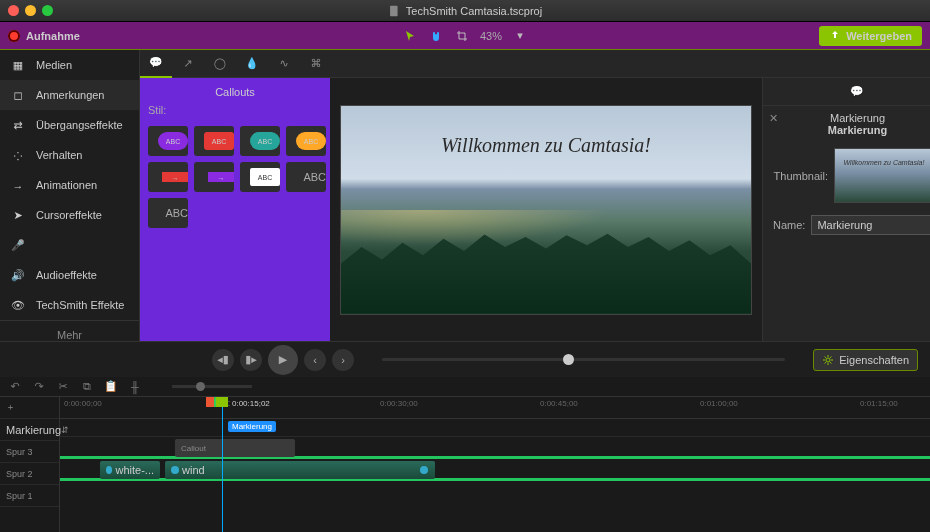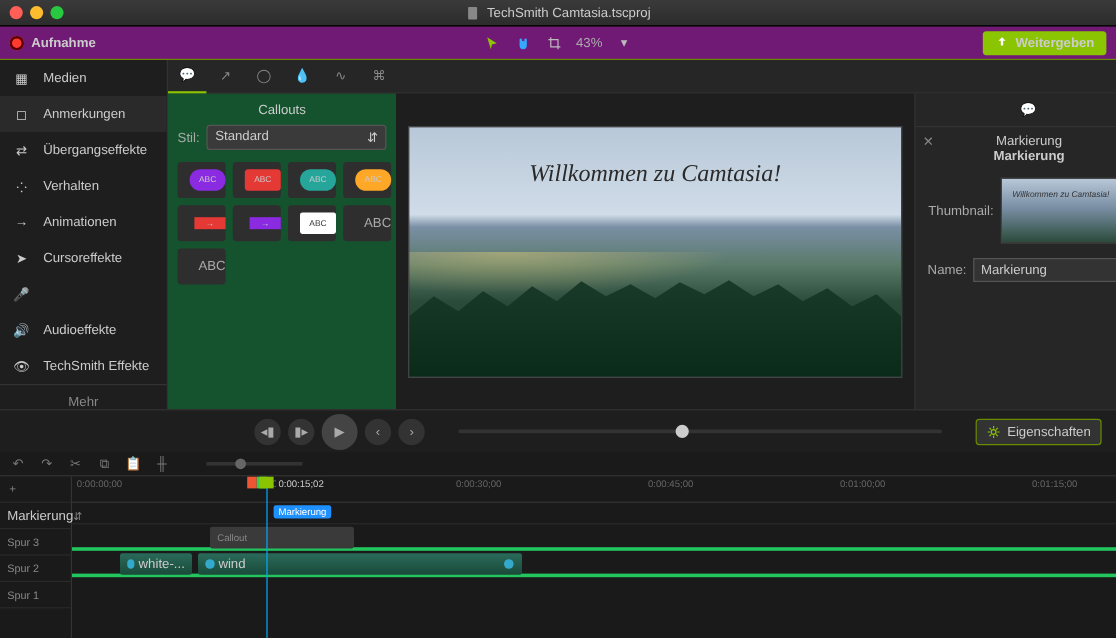--- a/index.html
+++ b/index.html
@@ -23,21 +23,21 @@
 .sidebar{width:140px;background:#1e1e1e;border-right:1px solid #333;display:flex;flex-direction:column}
 .sb-item{display:flex;align-items:center;gap:10px;padding:8px 10px;cursor:pointer}
 .sb-item.active{background:#2a2a2a}
 .sb-item .ic{width:16px;height:14px;display:flex;align-items:center;justify-content:center}
 .sb-more{text-align:center;padding:8px;color:#888;border-top:1px solid #333;margin-top:auto}
 .mid{flex:1;display:flex;flex-direction:column;min-width:0}
 .mid-top{height:28px;background:#262626;display:flex;align-items:center;border-bottom:1px solid #333}
 .tab{width:32px;height:28px;display:flex;align-items:center;justify-content:center;color:#888}
 .tab.active{border-bottom:2px solid #8bc400;color:#fff}
 .mid-body{flex:1;display:flex;min-height:0}
-.callouts-panel{width:190px;background:#14532d;padding:8px;display:flex;flex-direction:column}
+.callouts-panel{width:190px;background:#6d28d9;padding:8px;display:flex;flex-direction:column}
 .cp-title{text-align:center;margin-bottom:6px}
 .cp-stil{display:flex;align-items:center;gap:6px;margin-bottom:10px}
 .cp-stil label{color:#aaa}
 .cp-sel{flex:1;background:#3a3a3a;border:1px solid #555;border-radius:3px;padding:3px 6px;display:flex;justify-content:space-between}
 .cp-grid{display:grid;grid-template-columns:repeat(4,40px);gap:6px}
 .co{width:40px;height:30px;border-radius:3px;display:flex;align-items:center;justify-content:flex-end;font-size:8px;color:#fff;background:#2e2e2e}
 .bubble{width:30px;height:18px;border-radius:9px;display:flex;align-items:center;justify-content:center;font-size:7px;position:relative}
 .arrow-sh{width:26px;height:10px;display:flex;align-items:center;justify-content:center;font-size:7px;position:relative}
 .canvas-wrap{flex:1;display:flex;align-items:center;justify-content:center;background:#1e1e1e;padding:10px}
 .canvas{width:412px;height:210px;border:1px solid #444;background:linear-gradient(to bottom,#b8c8d8 0%,#d0dce8 35%,#7a8fa5 40%,#5a7a6a 55%,#2a4a3a 70%,#1a3a2a 100%);position:relative;overflow:hidden}
@@ -179,24 +179,20 @@
       <div class="tab">◯</div>
       <div class="tab">💧</div>
       <div class="tab">∿</div>
       <div class="tab">⌘</div>
     </div>
     <div class="mid-body">
       <div class="callouts-panel">
         <div class="cp-title">Callouts</div>
         <div class="cp-stil">
           <label>Stil:</label>
-          <div class="cp-sel">
-              <span>Standard</span>
-              <span>⇵</span>
-            </div>
         </div>
         <div class="cp-grid">
           <div class="co">
               <div class="bubble" style="background:#8a2be2">ABC</div>
             </div>
           <div class="co">
               <div class="bubble" style="background:#e53935;border-radius:3px">ABC</div>
             </div>
           <div class="co">
               <div class="bubble" style="background:#26a69a">ABC</div>

